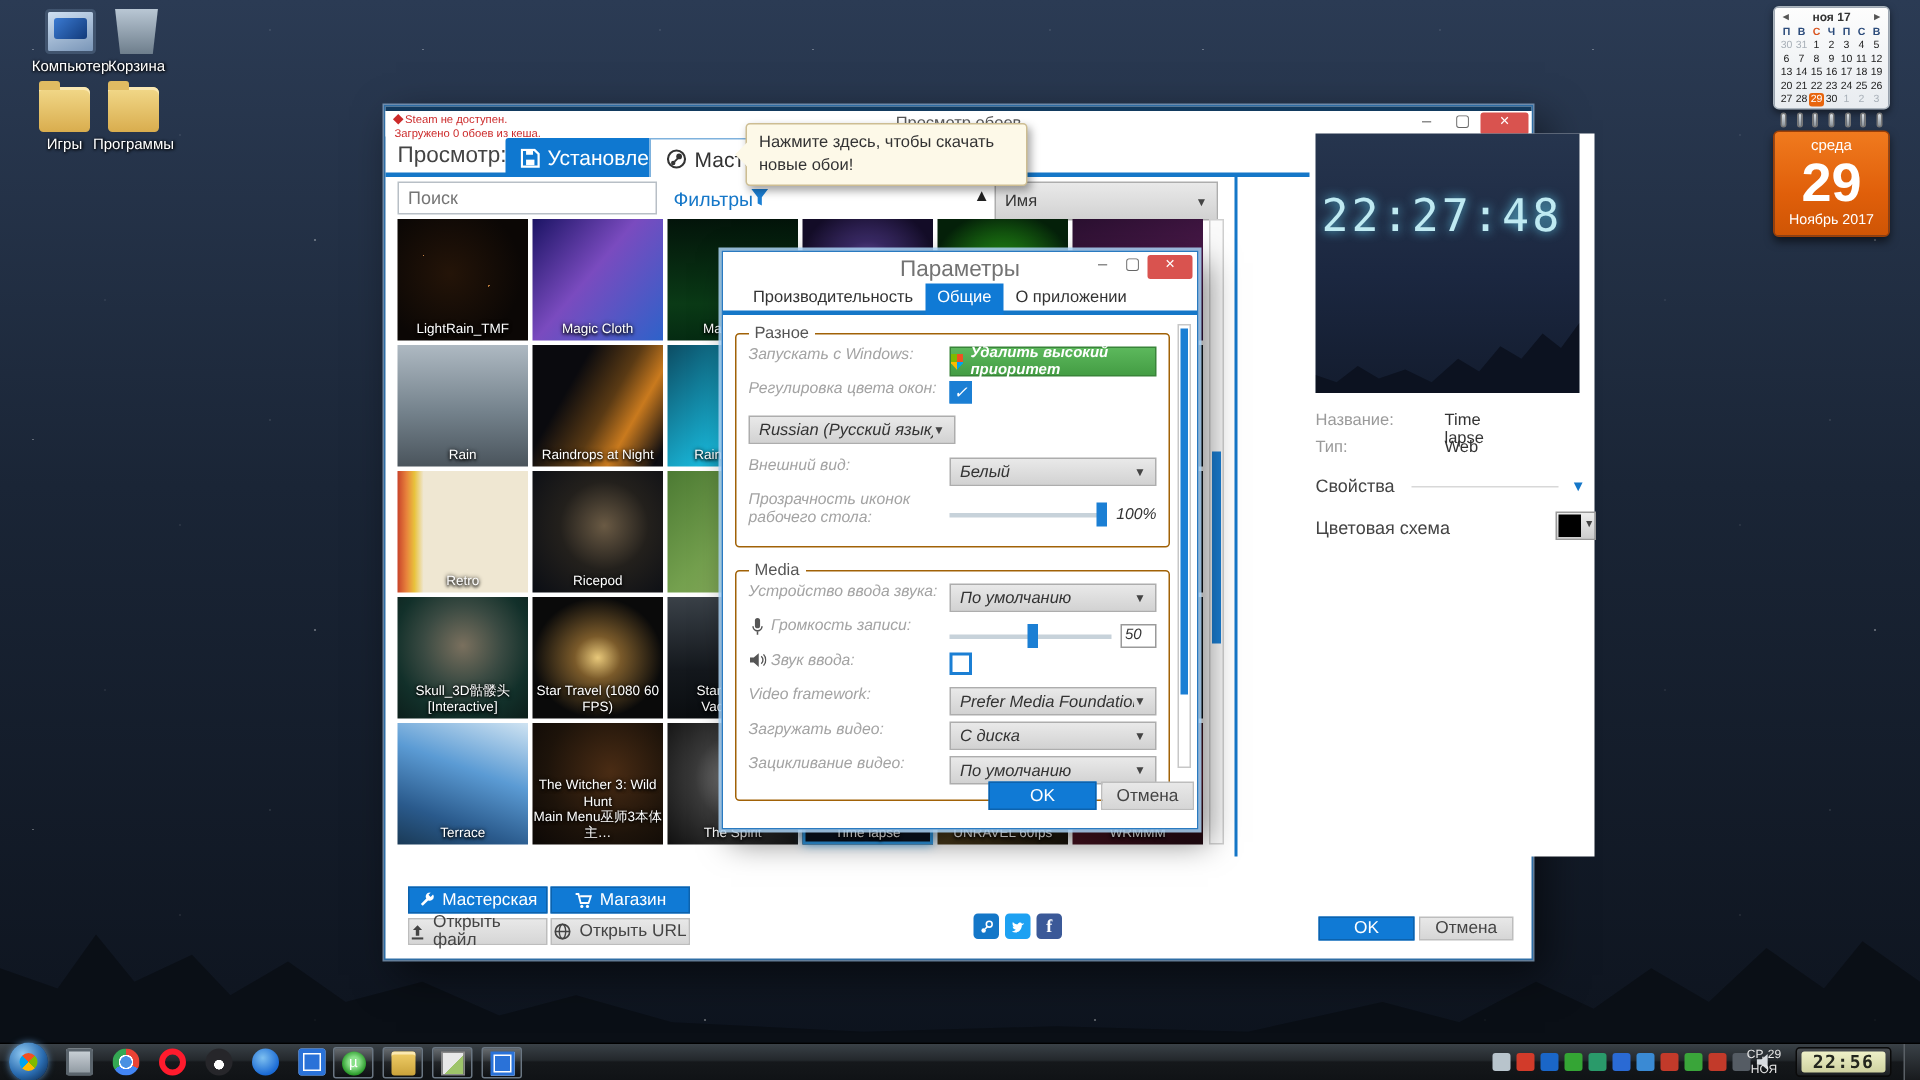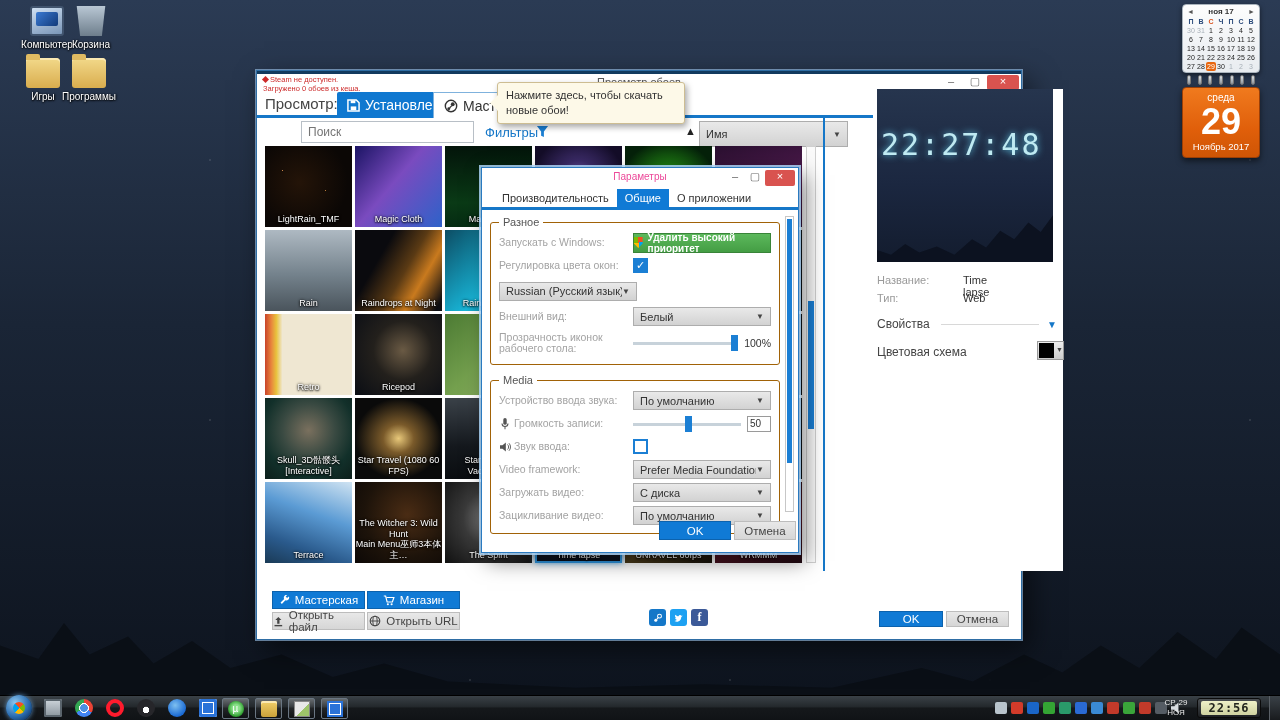--- a/index.html
+++ b/index.html
@@ -60,21 +60,21 @@
   .status .plug { display:inline-block; width:5px; height:5px; background:#cc2a2a; transform:rotate(45deg); margin-right:2px; }
 
   .toolbar { position:absolute; left:0; top:20px; right:0; height:27px; border-bottom:3px solid #1577c8; }
   .view-label { position:absolute; left:8px; top:4px; font-size:15px; color:#444; }
   .tab { position:absolute; top:1px; height:26px; font-size:14px; display:flex; align-items:center; gap:5px; padding:0 10px; cursor:pointer; }
   .tab-installed { left:80px; background:#0f78d0; color:#fff; border-radius:2px 2px 0 0; }
   .tab-workshop { left:176px; background:#fff; color:#333; border:1px solid #7fb2dd; border-bottom:none; }
   .tb-icons { position:absolute; right:14px; top:3px; display:flex; gap:12px; }
   .tb-icons svg { cursor:pointer; }
 
-  .searchrow { position:absolute; left:0; top:50px; right:0; height:26px;margin-left:36px; }
+  .searchrow { position:absolute; left:0; top:50px; right:0; height:26px; }
   .searchbox { position:absolute; left:8px; top:0; width:173px; height:22px; border:1px solid #b8bfc6; background:#fff; display:flex; align-items:center; }
   .searchbox input { border:none; outline:none; flex:1; font-size:12px; color:#333; padding:0 6px; font-family:inherit; background:transparent; }
   .filters { position:absolute; left:192px; top:4px; color:#1577c8; font-size:13px; cursor:pointer; }
   .funnel { position:absolute; left:243px; top:4px; cursor:pointer; }
   .sort-dir { position:absolute; left:392px; top:4px; font-size:11px; color:#222; cursor:pointer; }
   .sort-dd { position:absolute; left:406px; top:0; width:149px; height:21px; }
 
   .dropdown { background:linear-gradient(180deg,#e9e9e9,#d2d2d2); border:1px solid #adadad; display:flex; align-items:center; font-size:11px; color:#333; padding:0 6px; cursor:pointer; height:100%; }
   .dropdown .cap { flex:1; overflow:hidden; white-space:nowrap; }
   .dropdown .car { color:#444; font-size:8px; }
@@ -108,29 +108,29 @@
   .fbtn { position:absolute; width:93px; height:18px; }
   .social { position:absolute; left:392px; top:538px; display:flex; gap:4px; }
   .social .s { width:17px; height:17px; border-radius:3px; display:flex; align-items:center; justify-content:center; cursor:pointer; }
   .s-steam { background:#1477c8; border-radius:50%; }
   .s-tw { background:#1da1f2; }
   .s-fb { background:#3b5998; color:#fff; font-weight:bold; font-size:12px; font-family:"Liberation Serif",serif; }
 
   
   .dlg { position:absolute; left:481px; top:167px; width:318px; height:386px; background:#fff;
     border:1px solid #2a7ac0; box-shadow:0 0 0 2px rgba(170,210,245,.85), 6px 8px 20px rgba(0,0,0,.5); }
-  .dlg-title { position:absolute; left:0; right:0; top:3px; text-align:center; font-size:10px; color:#ec4899; }
+  .dlg-title { position:absolute; left:0; right:0; top:3px; text-align:center; font-size:15px; color:#737373; }
   .dlg-ctrls { position:absolute; right:3px; top:2px; display:flex; }
   .dlg-tabs { position:absolute; left:0; right:0; top:21px; height:21px; border-bottom:3px solid #1577c8; padding-left:12px; display:flex; }
   .dtab { font-size:11px; color:#333; padding:3px 8px 0; cursor:pointer; height:21px; }
   .dtab.act { background:#107ad5; color:#fff; }
   .dlg-body { position:absolute; left:8px; right:18px; top:48px; }
   fieldset { border:1px solid #a16207; border-radius:3px; padding:3px 8px 6px; margin-bottom:9px; }
   legend { font-size:11px; color:#555; padding:0 4px; }
-  .row { display:flex; align-items:center; min-height:23px; }
+  .row { display:flex; min-height:23px;font-style:italic; }
   .row .lab { flex:1; font-size:10.5px; color:#a3a3a3; line-height:11.5px; padding-right:4px; }
   .row .lab .link { color:#c2185b; font-weight:bold; font-size:9.5px; cursor:pointer; }
   .ctl { width:138px; position:relative; }
   .ctl-dd { height:19px; }
   .btn-green { width:138px; height:20px; background:linear-gradient(180deg,#5cb85c,#449d44); border:1px solid #398439; color:#fff; font-weight:bold; font-size:10px; }
   .shield { width:10px; height:11px; background:conic-gradient(#f25022 0 25%, #00a4ef 0 50%, #ffb900 0 75%, #7fba00 0); clip-path:polygon(0 0,100% 0,100% 60%,50% 100%,0 60%); }
   .chk { width:15px; height:15px; border:2px solid #1b7fd4; background:#fff; display:flex; align-items:center; justify-content:center; cursor:pointer; }
   .chk.on { background:#1b7fd4; color:#fff; font-size:11px; }
   .slider { position:relative; height:16px; flex:1; cursor:pointer; }
   .slider .track { position:absolute; left:0; right:0; top:7px; height:3px; background:#c7d2da; }

